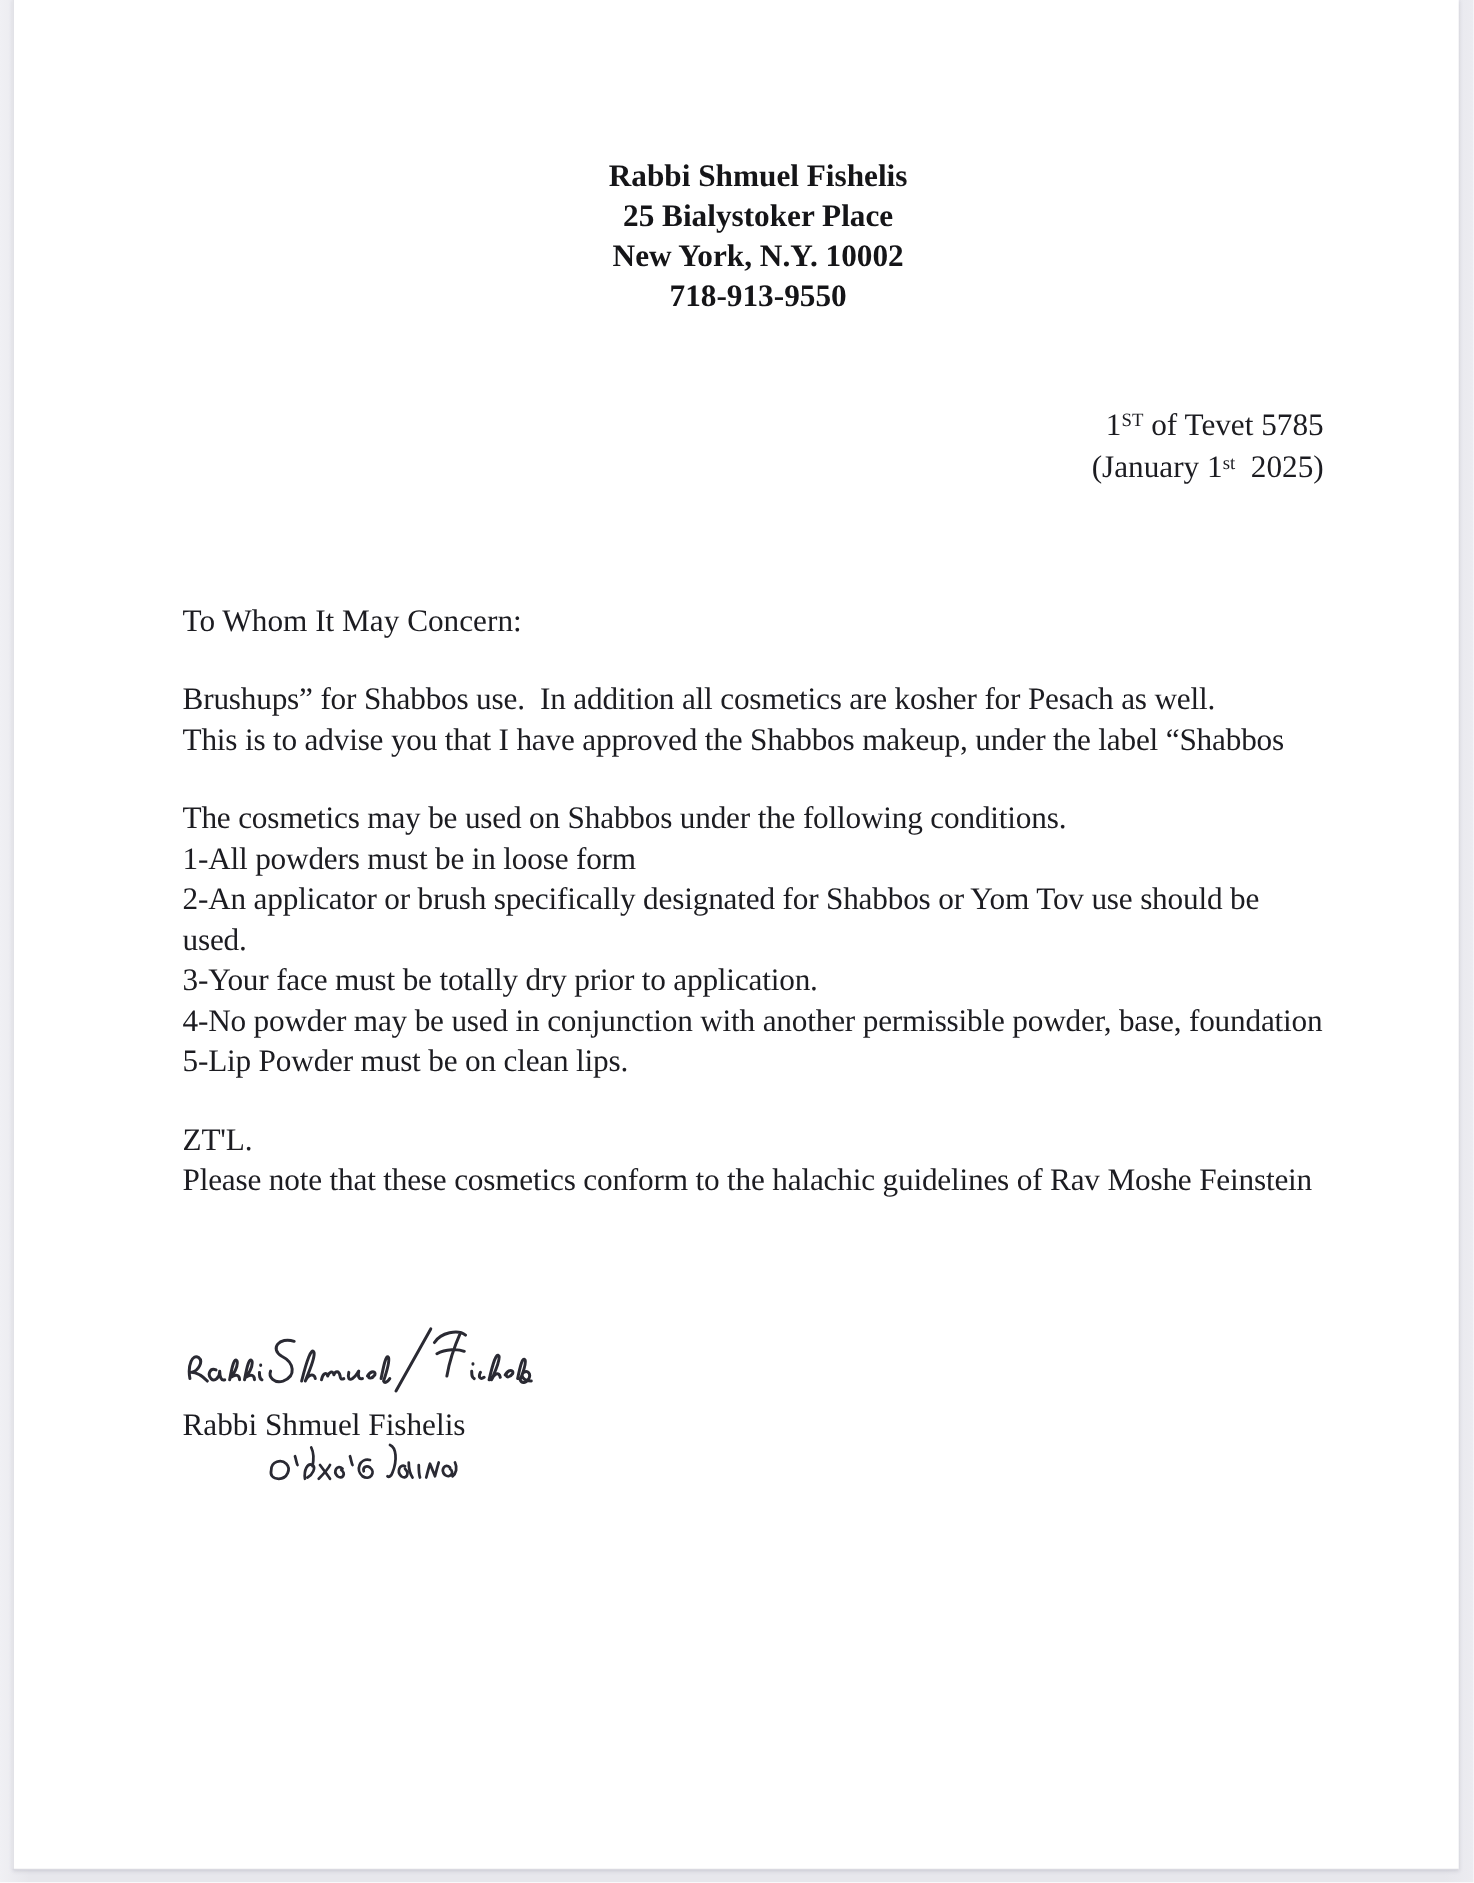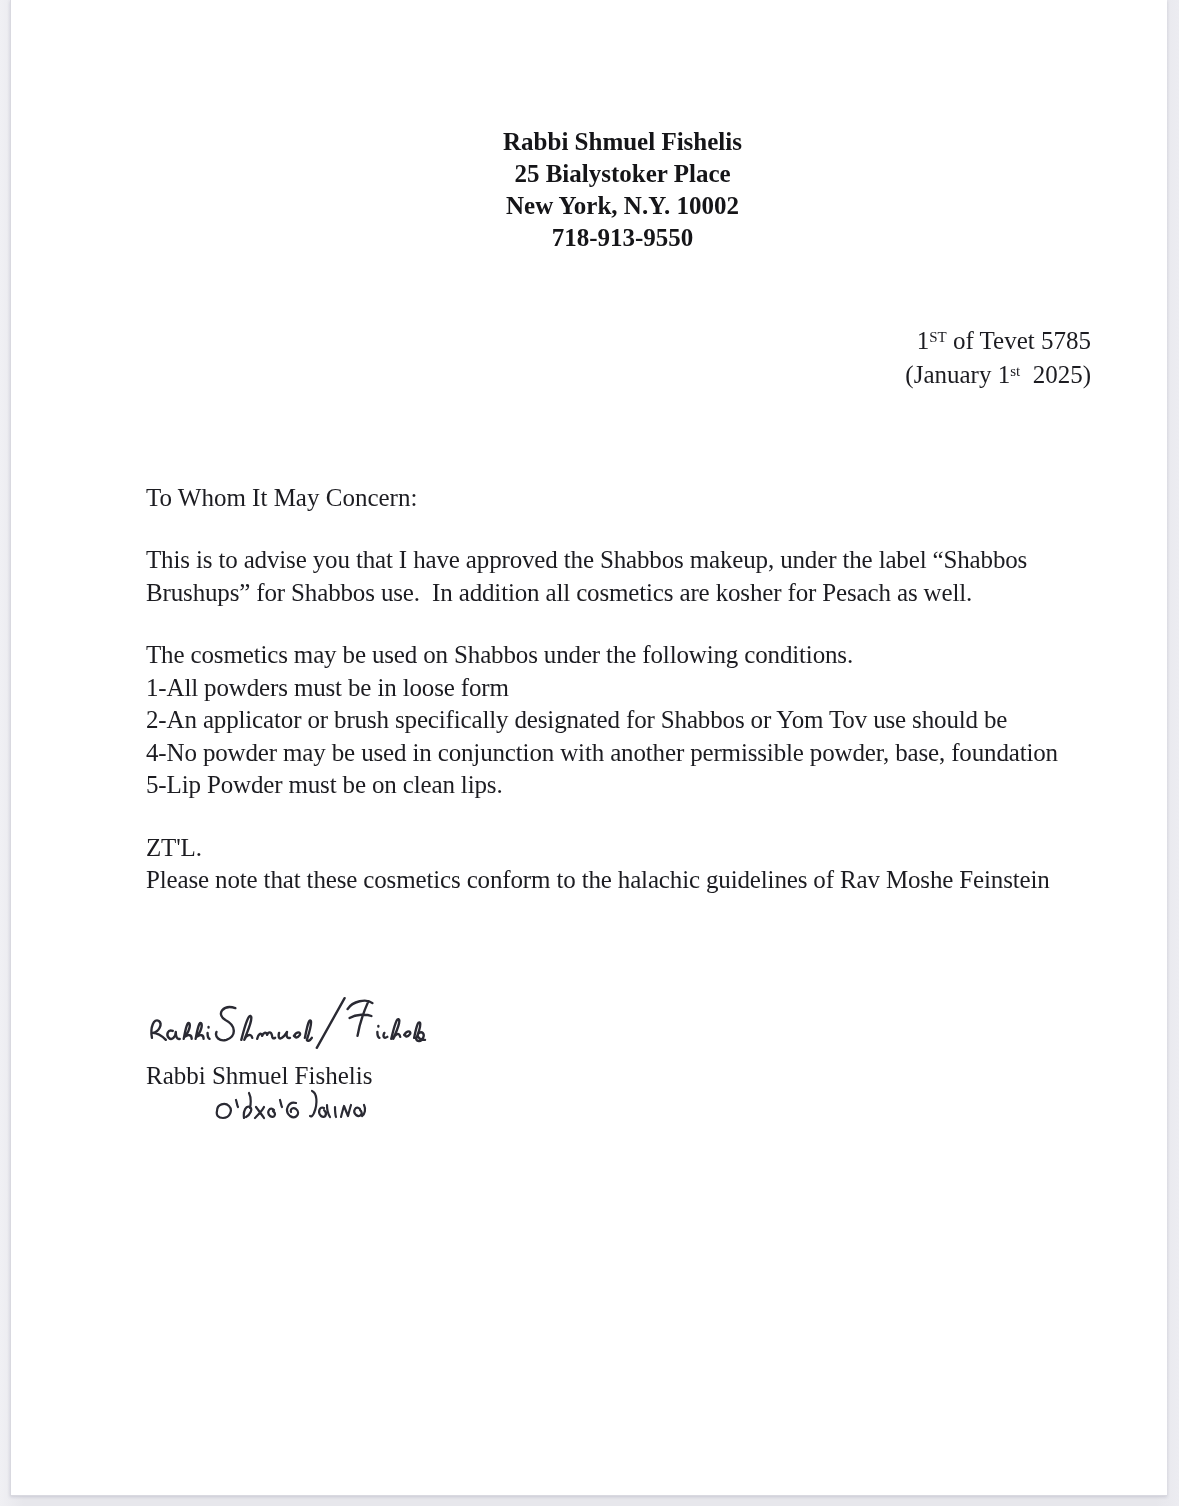--- a/index.html
+++ b/index.html
@@ -21,21 +21,21 @@
     top: 0;
     width: 1157px;
     height: 1496px;
     background: #ffffff;
     border-left: 1px solid #d9d9e0;
     border-bottom: 1px solid #d9d9e0;
     box-shadow: 0 1px 3px rgba(110,110,135,0.25);
   }
 
   .content {
-    padding: 0 68px 0 135px;
+    padding: 0 100px 0 135px;
   }
 
   .letterhead {
     margin-top: 126px;
     text-align: center;
     font-weight: bold;
     font-size: 25px;
     line-height: 32px;
     color: #151518;
   }
@@ -108,28 +108,30 @@
       </div>
 
       <div class="date-block">
         <div class="date-line"><span>1</span><span class="sup">ST</span><span> of Tevet 5785</span></div>
         <div class="date-line"><span>(January 1</span><span class="sup">st</span><span>  2025)</span></div>
       </div>
 
       <div class="salutation">To Whom It May Concern:</div>
 
       <div class="para">
+        <div class="line">Brushups” for Shabbos use.  In addition all cosmetics are kosher for Pesach as well.</div>
         <div class="line">This is to advise you that I have approved the Shabbos makeup, under the label “Shabbos</div>
-        <div class="line">Brushups” for Shabbos use.  In addition all cosmetics are kosher for Pesach as well.</div>
       </div>
 
       <div class="para">
         <div class="line">The cosmetics may be used on Shabbos under the following conditions.</div>
         <div class="line">1-All powders must be in loose form</div>
         <div class="line">2-An applicator or brush specifically designated for Shabbos or Yom Tov use should be</div>
+        <div class="line">used.</div>
+        <div class="line">3-Your face must be totally dry prior to application.</div>
         <div class="line">4-No powder may be used in conjunction with another permissible powder, base, foundation</div>
         <div class="line">5-Lip Powder must be on clean lips.</div>
       </div>
 
       <div class="para">
         <div class="line">ZT'L.</div>
         <div class="line">Please note that these cosmetics conform to the halachic guidelines of Rav Moshe Feinstein</div>
       </div>
 
       <div class="sig-block">

